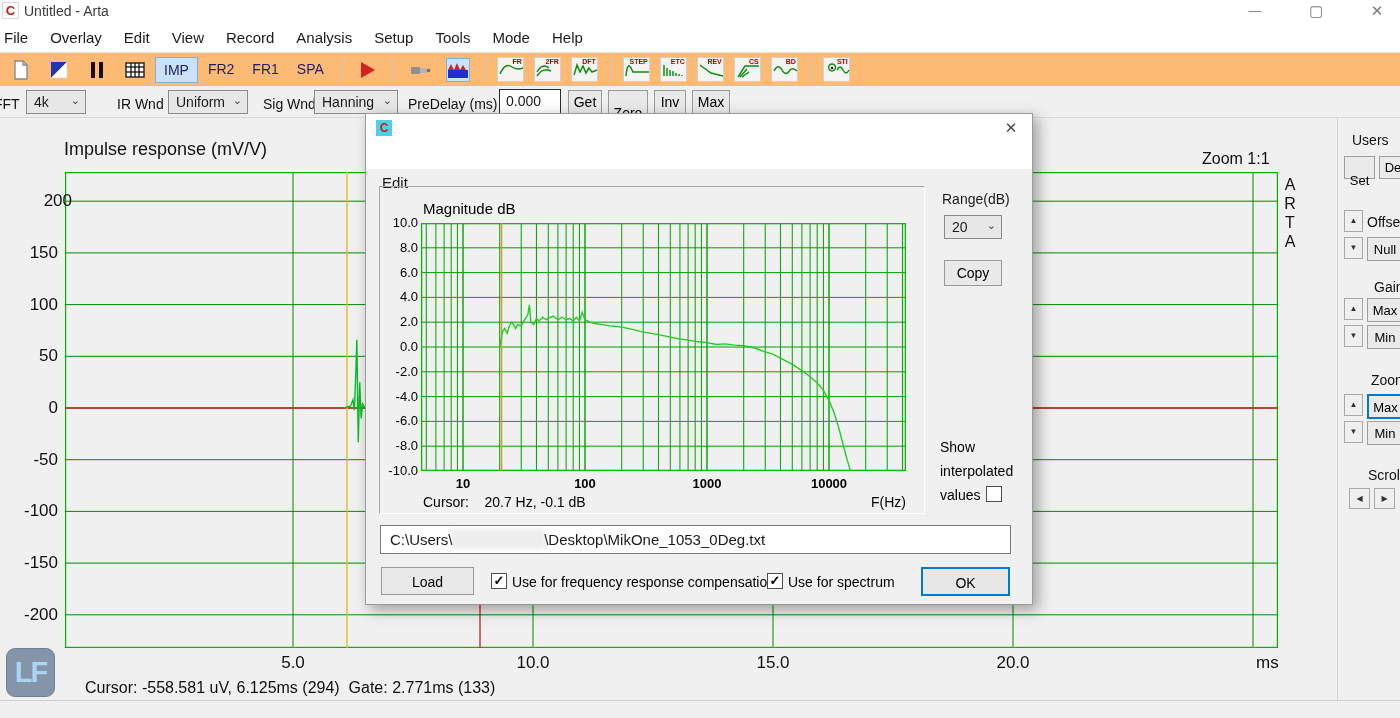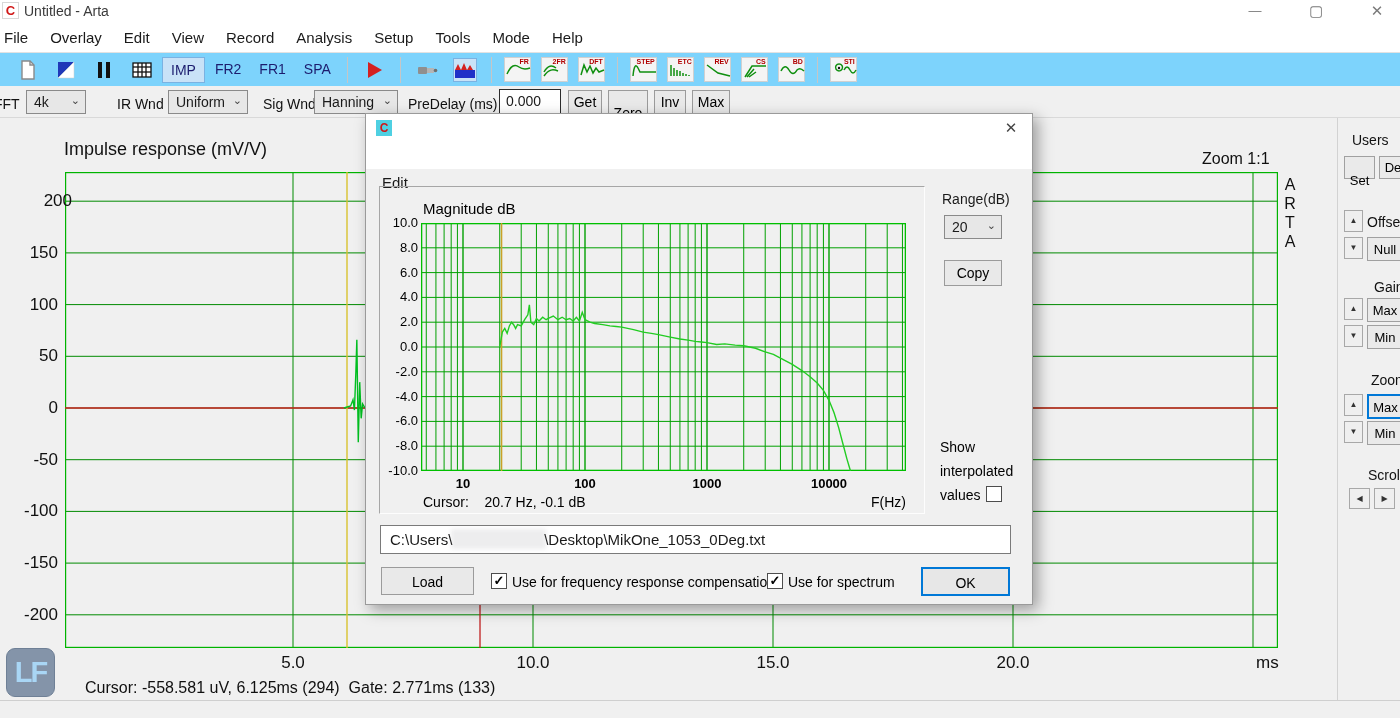--- a/index.html
+++ b/index.html
@@ -11,22 +11,22 @@
   .abs { position:absolute; }
   
   #titlebar { left:0; top:0; width:1400px; height:22px; background:#fff; }
   #app-icon { left:2px; top:2px; width:17px; height:17px; background:#fff; border:1px solid #d8d8d8;
     color:#d01818; font-weight:bold; font-size:13px; line-height:15px; text-align:center; }
   #title-text { left:24px; top:3px; font-size:14px; color:#3a3a3a; }
   .wctl { top:0; width:46px; height:22px; text-align:center; font-size:13px; color:#7a7a7a; line-height:22px; }
   #menubar { left:-7px; top:22px; width:1407px; height:30px; background:#fff; display:flex; align-items:center; }
   .menu-item { padding:5px 11px; font-size:15px; color:#1a1a1a; }
   
-  #toolbar1 { left:0; top:52px; width:1400px; height:34px; background:#7dd3fc; border-top:1px solid #e2e2e2;
-    display:flex; align-items:center; padding-left:9px; }
+  #toolbar1 { left:0; top:52px; width:1400px; height:34px; background:#fdba74; border-top:1px solid #e2e2e2;
+    display:flex; align-items:center; padding-left:2px; }
   .tsep { width:1px; height:26px; background:#c6c6c6; margin:0 7px; }
   .ticon { width:24px; height:24px; margin:0 7px; display:flex; align-items:center; justify-content:center; }
   .modebtn { height:26px; padding:4px 8px 0 8px; margin:0 1px; font-size:14px; color:#1c1c6e; }
   .modebtn.active { background:#c9e2f7; border:1px solid #7ab2e2; }
   .gicon { position:relative; width:27px; height:25px; margin:0 5px; background:#f4f4f4; border:1px solid #d0d0d0; }
   .gicon i { position:absolute; right:1px; top:0px; font-style:normal; font-weight:bold; font-size:7px; color:#b00000; }
   #toolbar2 { left:0; top:86px; width:1400px; height:32px; background:#f0f0f0; border-bottom:1px solid #d9d9d9; }
   .t2lbl { position:absolute; top:96px; font-size:14px; color:#111; }
   .combo { position:absolute; background:#e7e7e7; border:1px solid #8a8a8a; font-size:14px; padding:3px 0 0 7px; }
   .combo .chev { position:absolute; right:5px; top:3px; font-size:11px; color:#444; }

